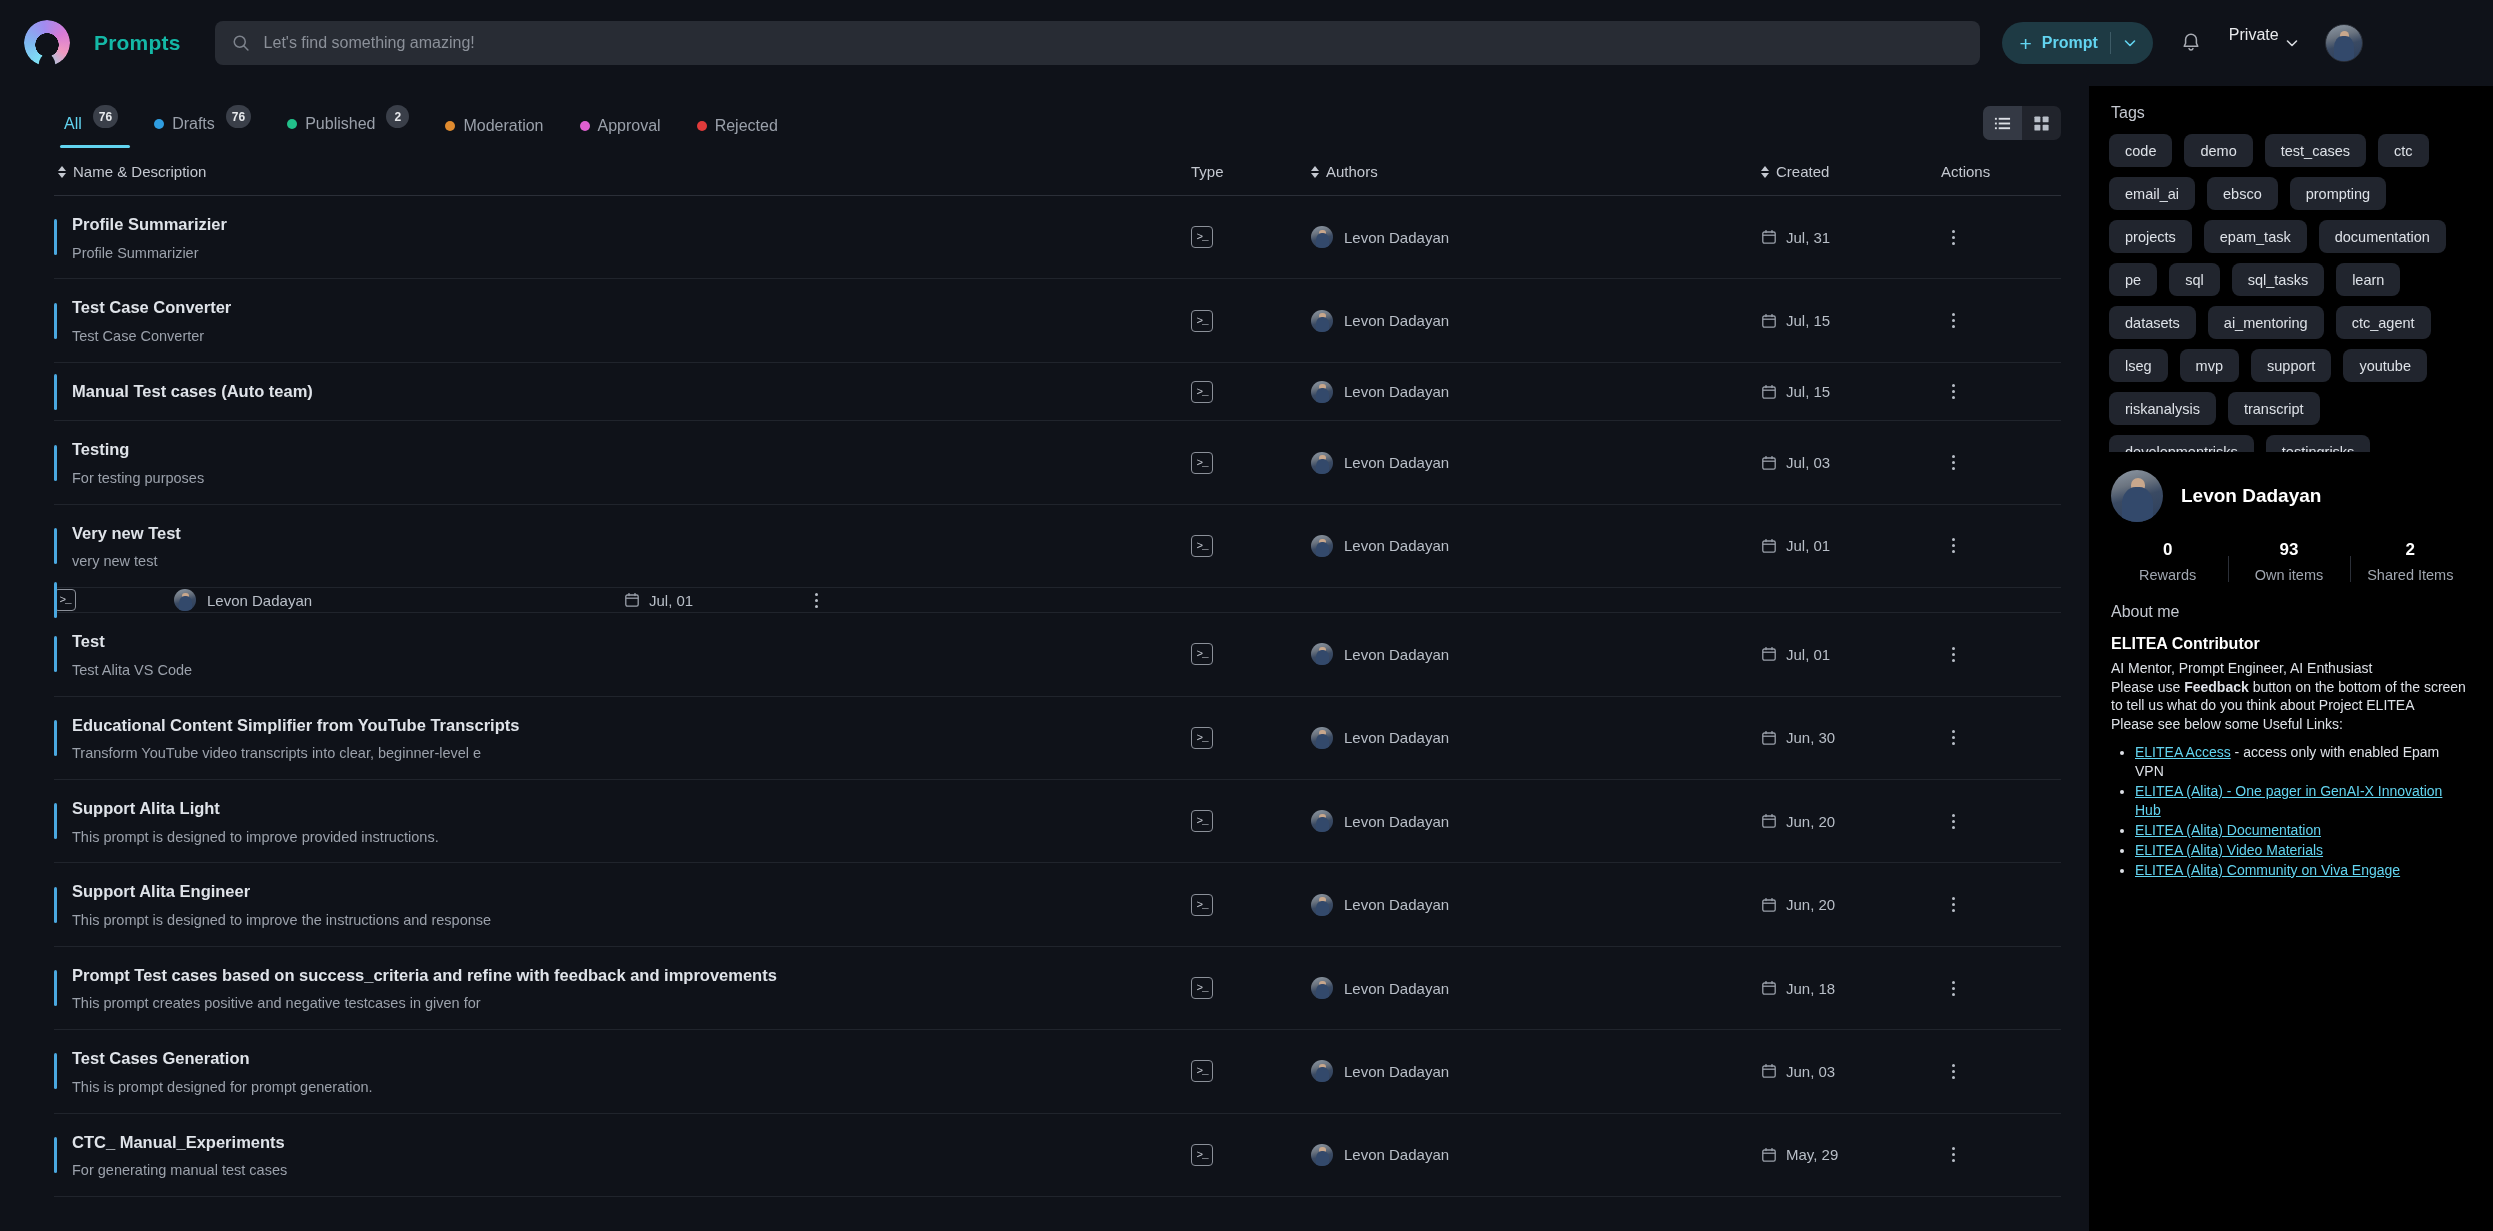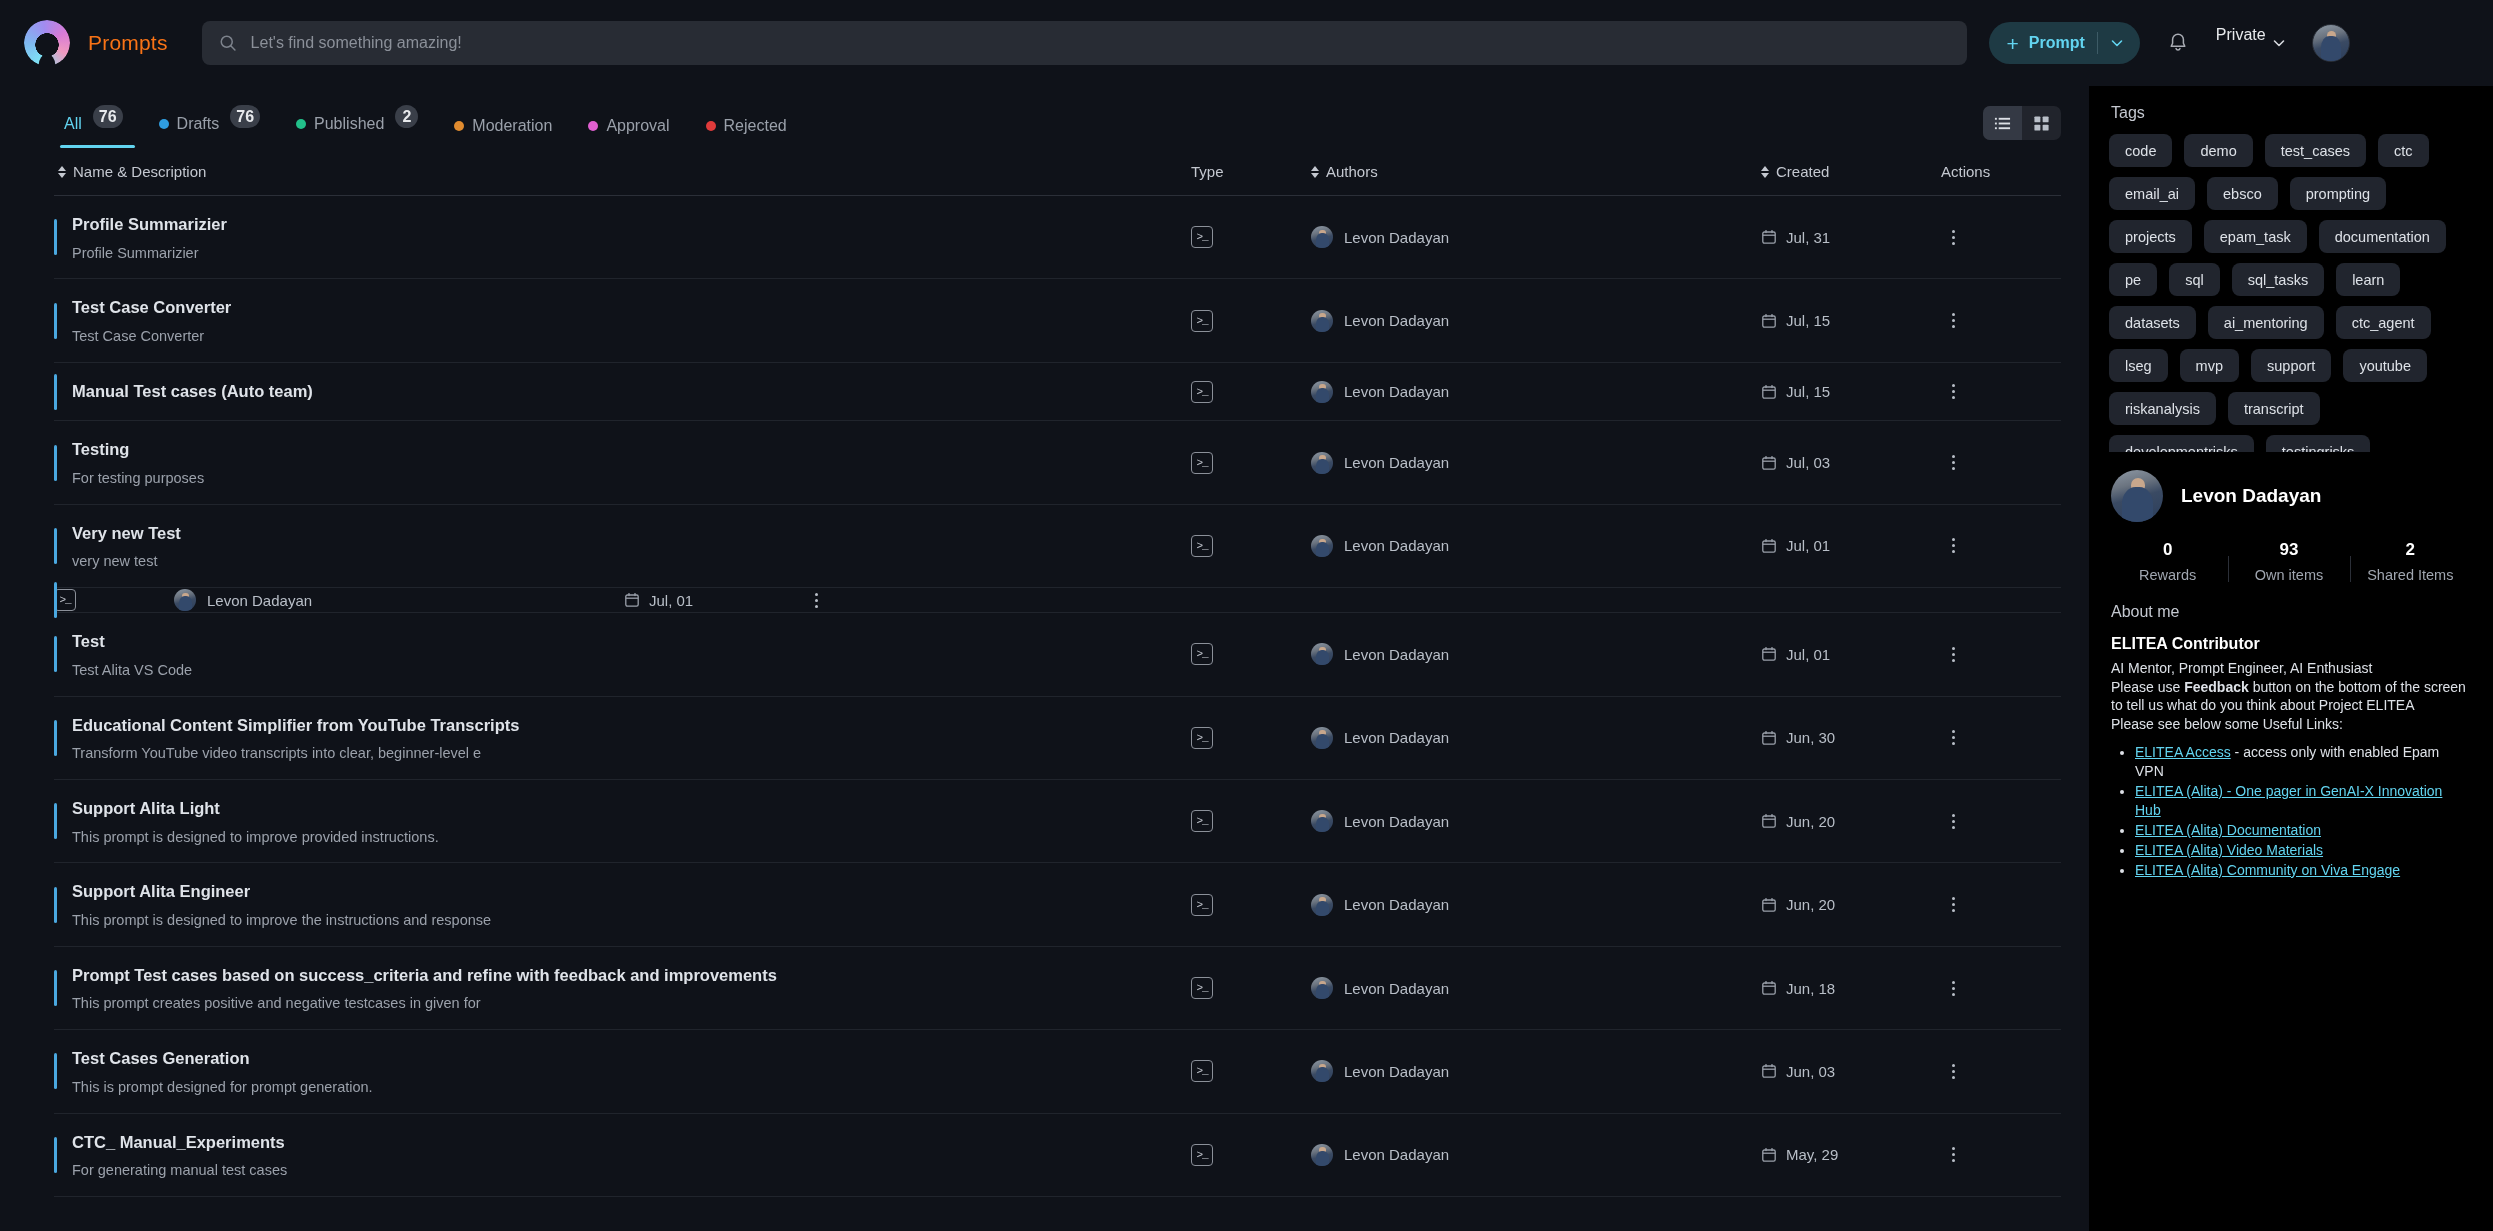--- a/index.html
+++ b/index.html
@@ -23,21 +23,21 @@
   .logo-ring {
     width: 46px; height: 46px; border-radius: 50%;
     background: conic-gradient(from 200deg, #7ee3f5 0deg, #7fb8f0 70deg, #a18cf0 150deg, #d87bd6 220deg, #f09ac0 280deg, #7ee3f5 360deg);
     -webkit-mask: radial-gradient(circle at 50% 54%, transparent 0 34%, #000 35%);
             mask: radial-gradient(circle at 50% 54%, transparent 0 34%, #000 35%);
   }
   .logo-notch {
     position: absolute; bottom: -1px; left: 50%; transform: translateX(-50%);
     width: 17px; height: 13px; background: #0f1219; border-radius: 50% 50% 0 0 / 90% 90% 0 0;
   }
-  .app-title { font-size: 21px; font-weight: 400; margin-left: 18px; letter-spacing: .2px; color: #f97316; }
+  .app-title { font-size: 21px; font-weight: 700; margin-left: 24px; letter-spacing: .2px; color: #14b8a6; }
 
   .search-box {
     margin-left: 34px;
     flex: 0 0 1765px;
     height: 44px;
     background: #282c34;
     border-radius: 8px;
     display: flex; align-items: center;
     padding: 0 16px;
   }
@@ -96,21 +96,21 @@
   }
   .tab:first-child { padding-left: 10px; }
   .tab.active { color: #62d4f0; }
   .tab.active::after {
     content: ""; position: absolute; left: 6px; right: 6px; bottom: 0;
     height: 3px; background: #62d4f0; border-radius: 2px;
   }
   .tabdot { width: 10px; height: 10px; border-radius: 50%; flex: 0 0 10px; }
   .badge {
     min-width: 23px; height: 23px; padding: 0 6px; border-radius: 12px;
-    background: #3a3f49; color: #e8eaed; font-size: 16px; font-weight: 700;
+    background: #3a3f49; color: #e8eaed; font-size: 12px; font-weight: 700;
     display: flex; align-items: center; justify-content: center;
     position: relative; top: -7px; margin-left: 3px;
   }
   .viewtoggle {
     margin-left: auto; margin-bottom: 8px;
     display: flex; border-radius: 7px; overflow: hidden; background: #21242c;
   }
   .vbtn { width: 39px; height: 34px; display: flex; align-items: center; justify-content: center; cursor: pointer; }
   .vbtn.active { background: #343944; }
 

